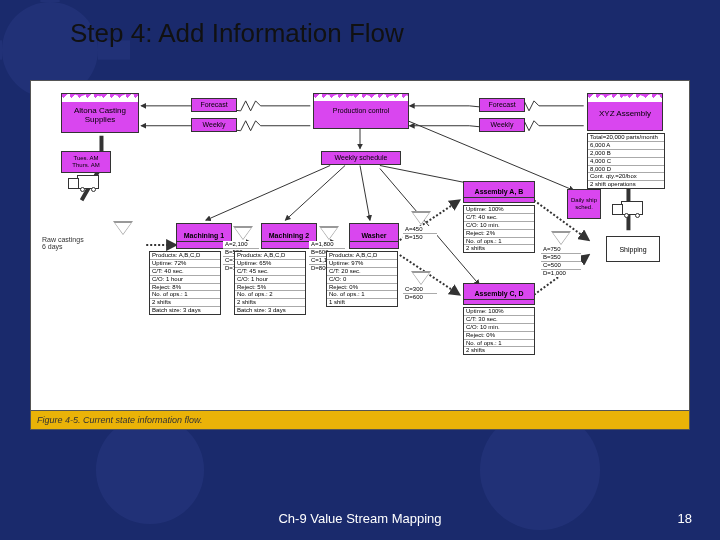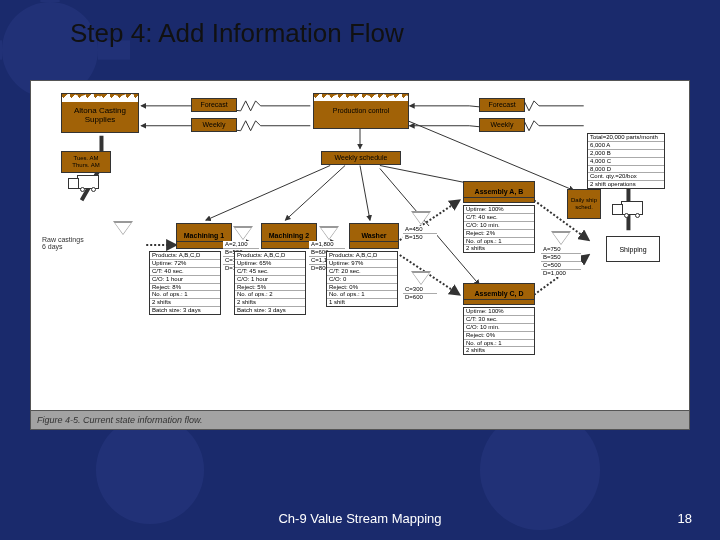--- a/index.html
+++ b/index.html
@@ -30,21 +30,21 @@
     border: 1px solid #555;
   }
   .svg-layer {
     position: absolute; top:0; left:0;
     width: 100%; height: 100%;
     pointer-events: none;
   }
   .box {
     position: absolute;
     border: 1px solid #333;
-    background: #a16207;
+    background: #d946ef;
     font-size: 7px;
     text-align: center;
     display: flex;
     align-items: center;
     justify-content: center;
     padding: 1px;
     line-height: 1.1;
   }
   .supplier-box, .customer-box {
     padding-top: 6px;
@@ -114,21 +114,21 @@
     padding: 0 1px;
   }
   .caption-bar {
     position: absolute;
     bottom: 0; left: 0; right: 0;
     border-top: 1px solid #555;
     padding: 4px 6px;
     font-size: 9px;
     font-style: italic;
     color: #333;
-    background: #a3a3a3;
+    background: #eab308;
   }
   .footer-label {
     position: absolute;
     bottom: 14px; left: 0; right: 0;
     text-align: center;
     color: #fff;
     font-size: 13px;
   }
   .footer-num {
     position: absolute;
@@ -215,20 +215,21 @@
     <path d="M370 160 L430 120" stroke="#333" stroke-width="2" fill="none" marker-end="url(#ah)" stroke-dasharray="2 2"></path>
     <path d="M370 175 L430 215" stroke="#333" stroke-width="2" fill="none" marker-end="url(#ah)" stroke-dasharray="2 2"></path>
     <path d="M505 120 L560 160" stroke="#333" stroke-width="2" fill="none" marker-end="url(#ah)" stroke-dasharray="2 2"></path>
     <path d="M505 215 L560 175" stroke="#333" stroke-width="2" fill="none" marker-end="url(#ah)" stroke-dasharray="2 2"></path>
   </svg>
 
   <div class="box supplier-box" style="top:12px;left:30px;width:78px;height:40px">Altona Casting Supplies</div>
 
   <div class="box pc-box" style="top:12px;left:282px;width:96px;height:36px">Production control</div>
 
+  <div class="box customer-box" style="top:12px;left:556px;width:76px;height:38px">XYZ Assembly</div>
   <div class="data-box" style="top:52px;left:556px;width:78px">
       <div>Total=20,000 parts/month</div>
       <div>6,000 A</div>
       <div>2,000 B</div>
       <div>4,000 C</div>
       <div>8,000 D</div>
       <div>Cont. qty.=20/box</div>
       <div>2 shift operations</div>
     </div>
 

